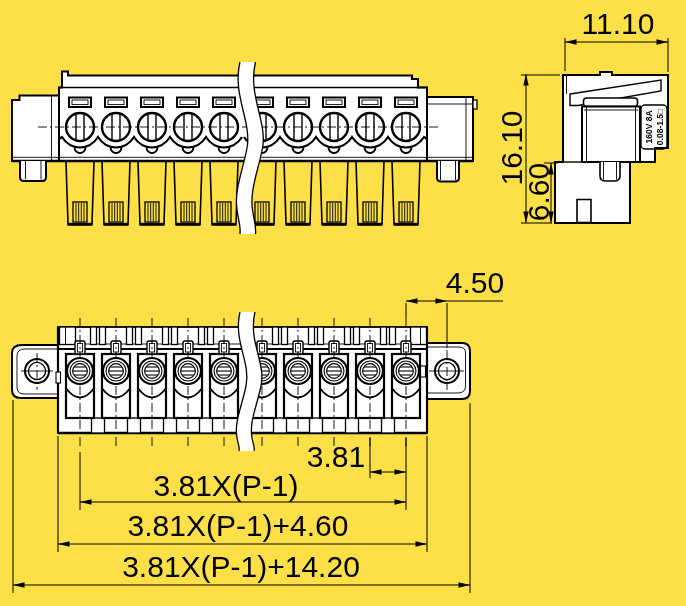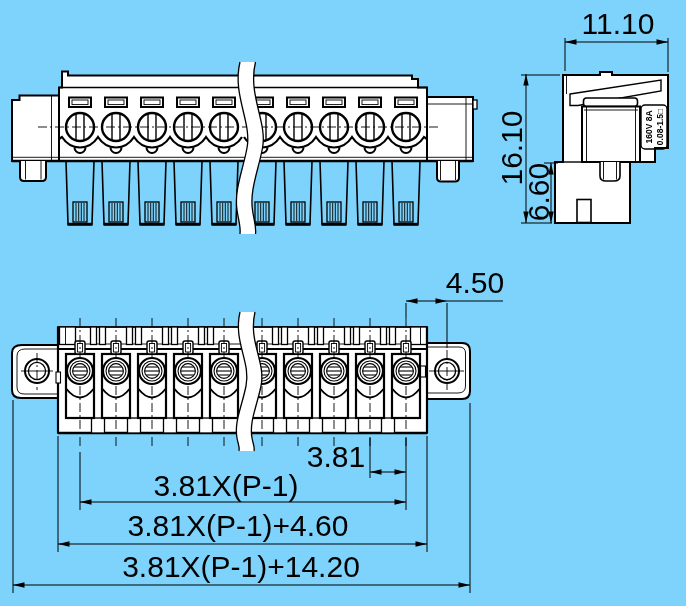--- a/index.html
+++ b/index.html
@@ -1,16 +1,16 @@
 <!DOCTYPE html>
 <html><head>
 <meta charset="utf-8">
 <style>
   html,body{margin:0;padding:0;background:#ffffff;}
-  .canvas{width:686px;height:606px;background:#7dd3fc;position:relative;overflow:hidden;}
+  .canvas{width:686px;height:606px;background:#fde047;position:relative;overflow:hidden;}
   svg{display:block;}
   .s{stroke:#000;fill:none;stroke-linecap:butt;stroke-linejoin:miter;}
   .wf{stroke:#000;fill:#fff;}
   .w09{stroke-width:0.9;} .w11{stroke-width:1.1;}
   .w13{stroke-width:1.3;} .w14{stroke-width:1.4;} .w16{stroke-width:1.6;}
   .w18{stroke-width:1.8;} .w2{stroke-width:2;} .w22{stroke-width:2.2;}
   .w24{stroke-width:2.4;} .w3{stroke-width:3;}
   .cl{stroke:#000;fill:none;stroke-width:0.9;stroke-dasharray:9 3 2 3;}
   .dim{stroke:#000;fill:none;stroke-width:1;}
   .ar{fill:#000;stroke:none;}

